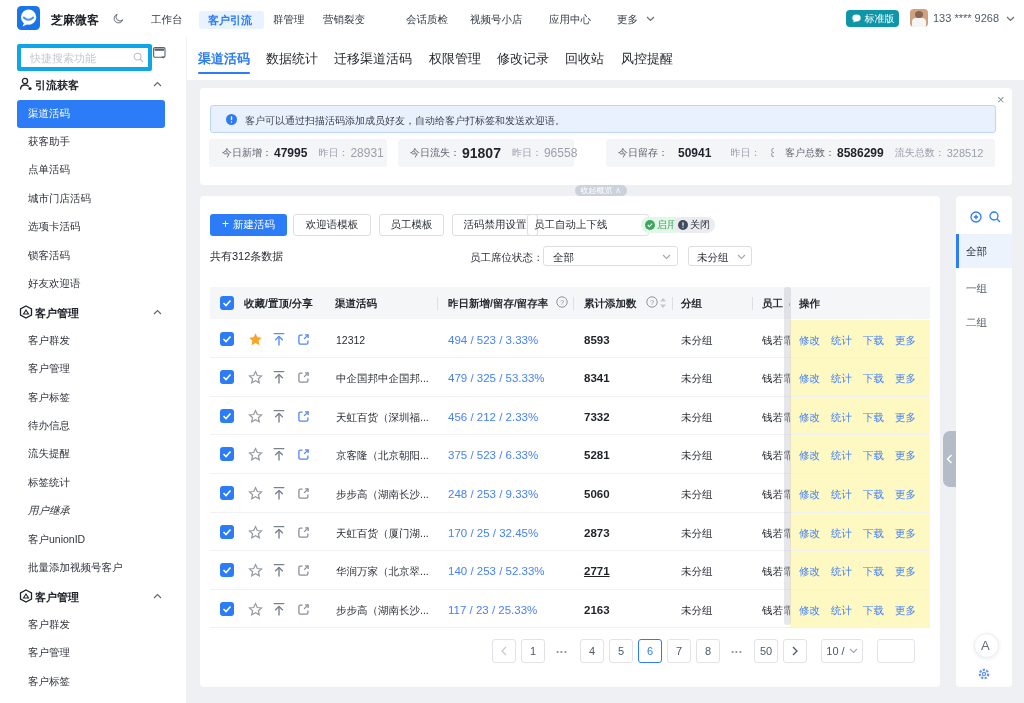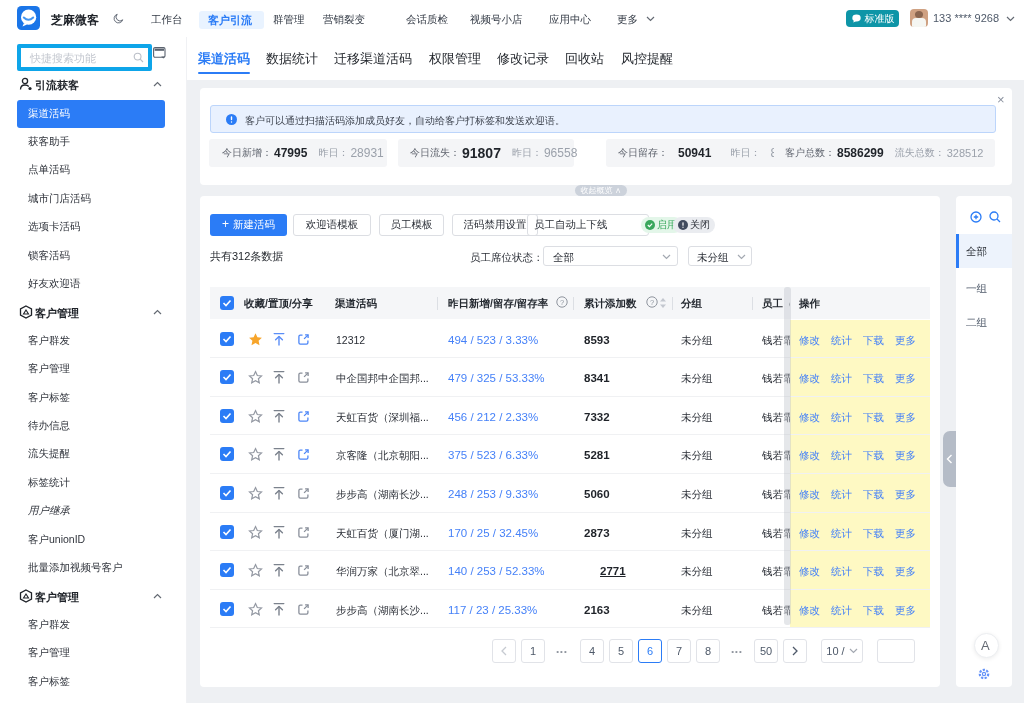--- a/index.html
+++ b/index.html
@@ -414,21 +414,21 @@
         <path d="M8 14 V5.6" stroke="#7b828d" stroke-width="1.4" stroke-linecap="round"></path>
         <path d="M4.6 8.8 L8 5.4 L11.4 8.8" fill="none" stroke="#7b828d" stroke-width="1.4" stroke-linecap="round" stroke-linejoin="round"></path>
       </svg>
     <svg class="ab" style="left:87px;top:13px" width="13" height="13" viewBox="0 0 13 13">
         <path d="M5.5 2.1 H3.3 Q1.9 2.1 1.9 3.5 V9.7 Q1.9 11.1 3.3 11.1 H9.5 Q10.9 11.1 10.9 9.7 V7.5" fill="none" stroke="#898f9a" stroke-width="1.3"></path>
         <path d="M8.1 1.9 H11.1 V4.9" fill="none" stroke="#898f9a" stroke-width="1.3"></path>
         <path d="M10.9 2.1 L7.1 5.9" stroke="#898f9a" stroke-width="1.3"></path>
       </svg>
     <div class="cell" style="left:126px;width:106px;overflow:hidden;color:#2a2e36;">华润万家（北京翠...</div>
     <div class="cell" style="left:238px;color:#4581f8;font-size:11.5px;">140 / 253 / 52.33%</div>
-    <div class="cell" style="left:390px;font-weight:bold;color:#1f2329;font-size:11.5px;text-decoration:underline;">2771</div>
+    <div class="cell" style="left:374px;font-weight:bold;color:#1f2329;font-size:11.5px;text-decoration:underline;">2771</div>
     <div class="cell" style="left:471px;color:#2a2e36;">未分组</div>
     <div class="cell" style="left:552px;width:36px;overflow:hidden;color:#2a2e36;">钱若霏</div>
   </div>
   <div class="row" style="top:393.8px">
     <div class="cb" style="left:10px;top:12px;">
         <svg width="14" height="14" viewBox="0 0 14 14">
           <path d="M3.5 7 L6 9.5 L10.5 4.5" fill="none" stroke="#fff" stroke-width="1.6"></path>
         </svg>
       </div>
     <svg class="ab" style="left:38px;top:12px" width="15" height="15" viewBox="0 0 15 15">

